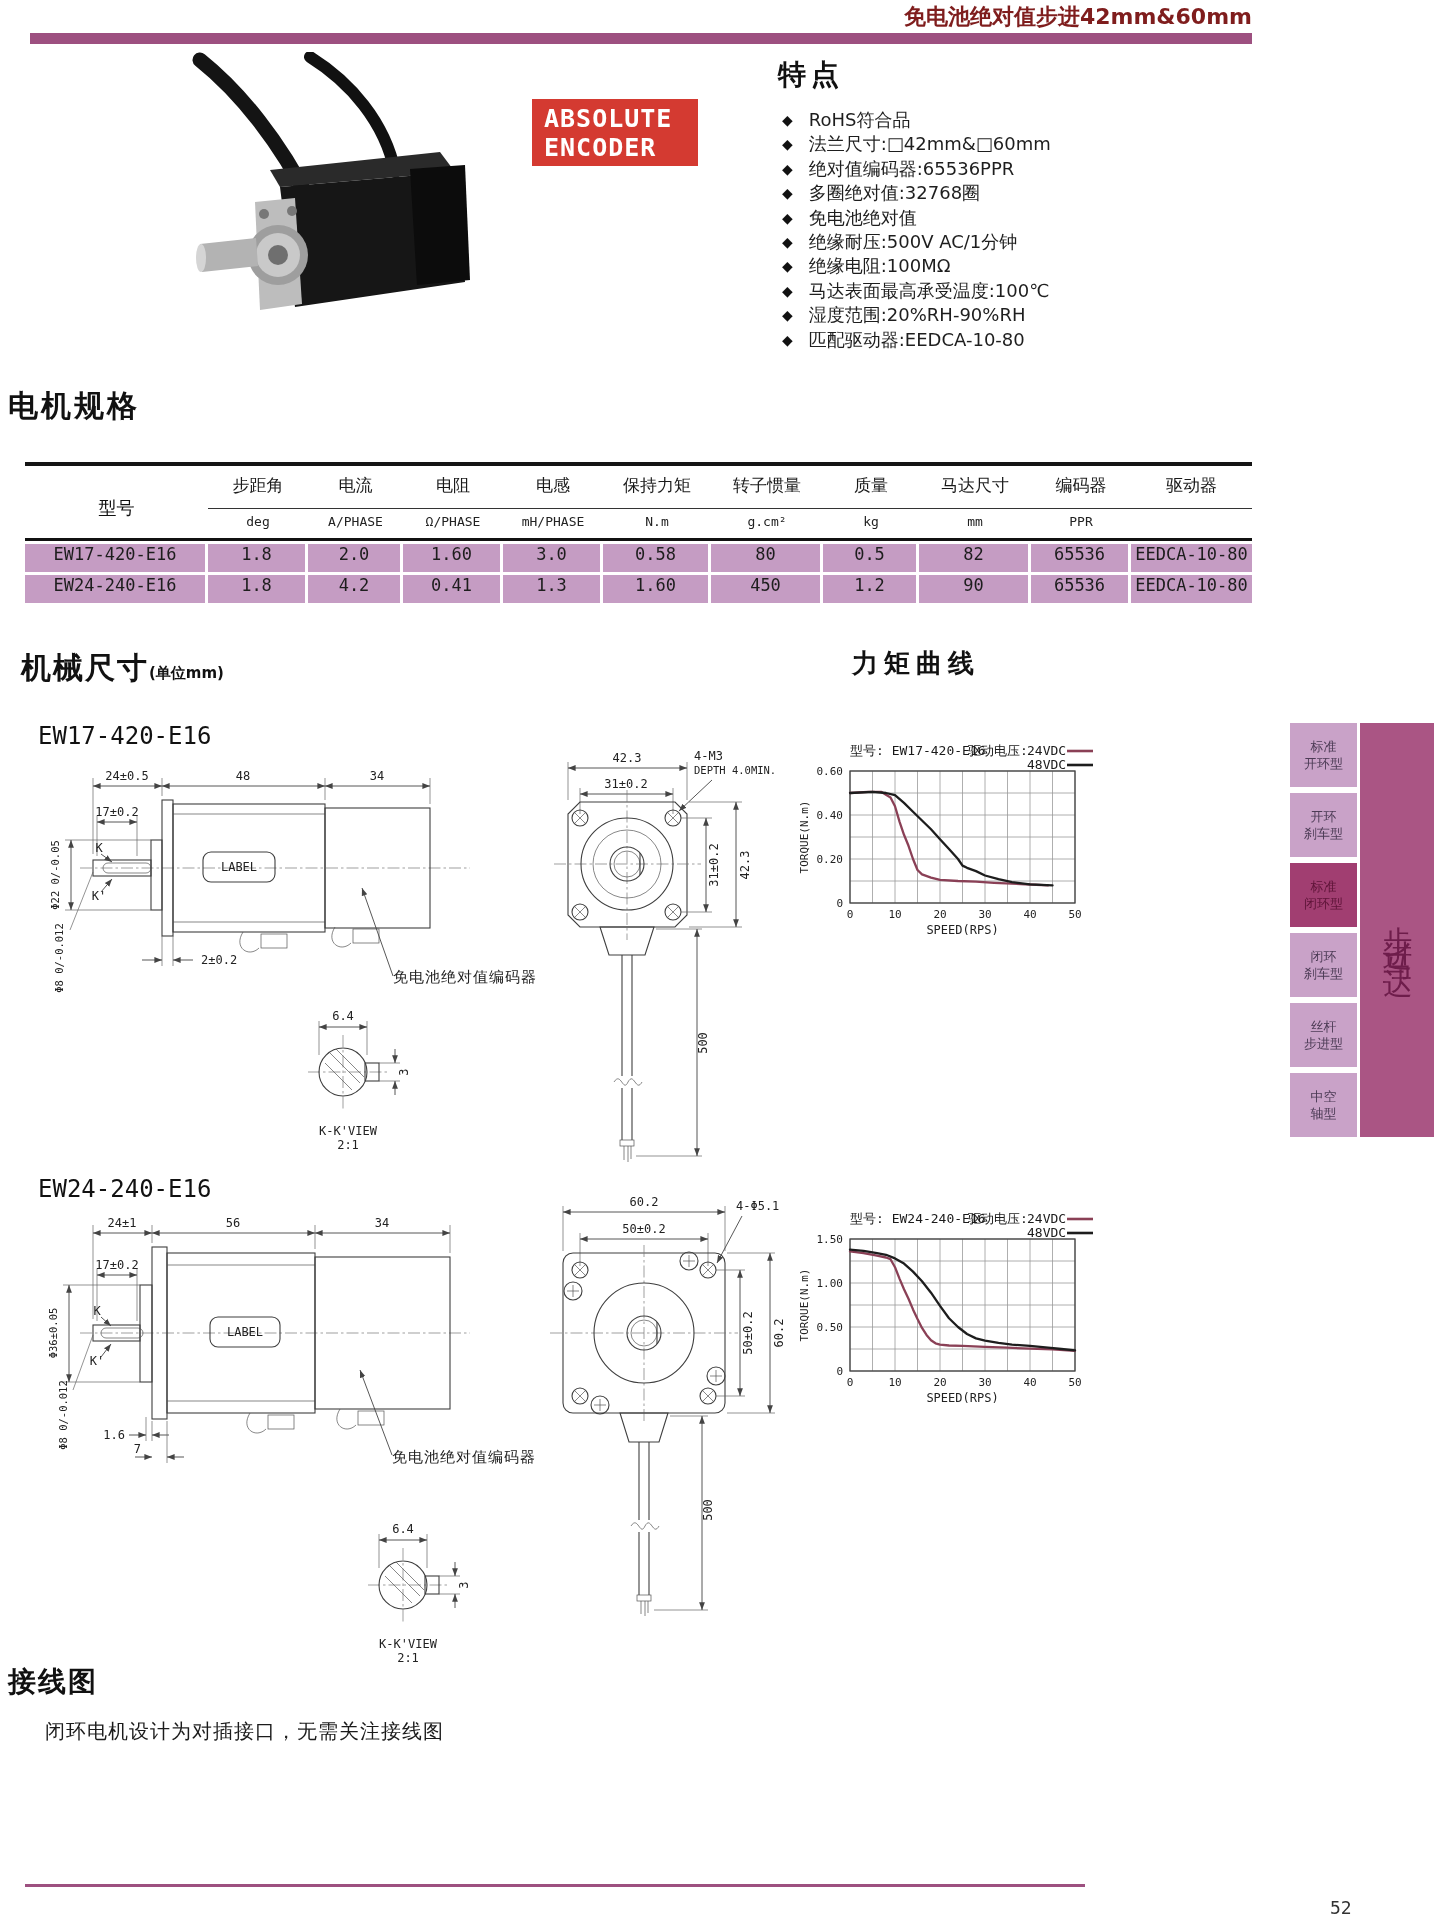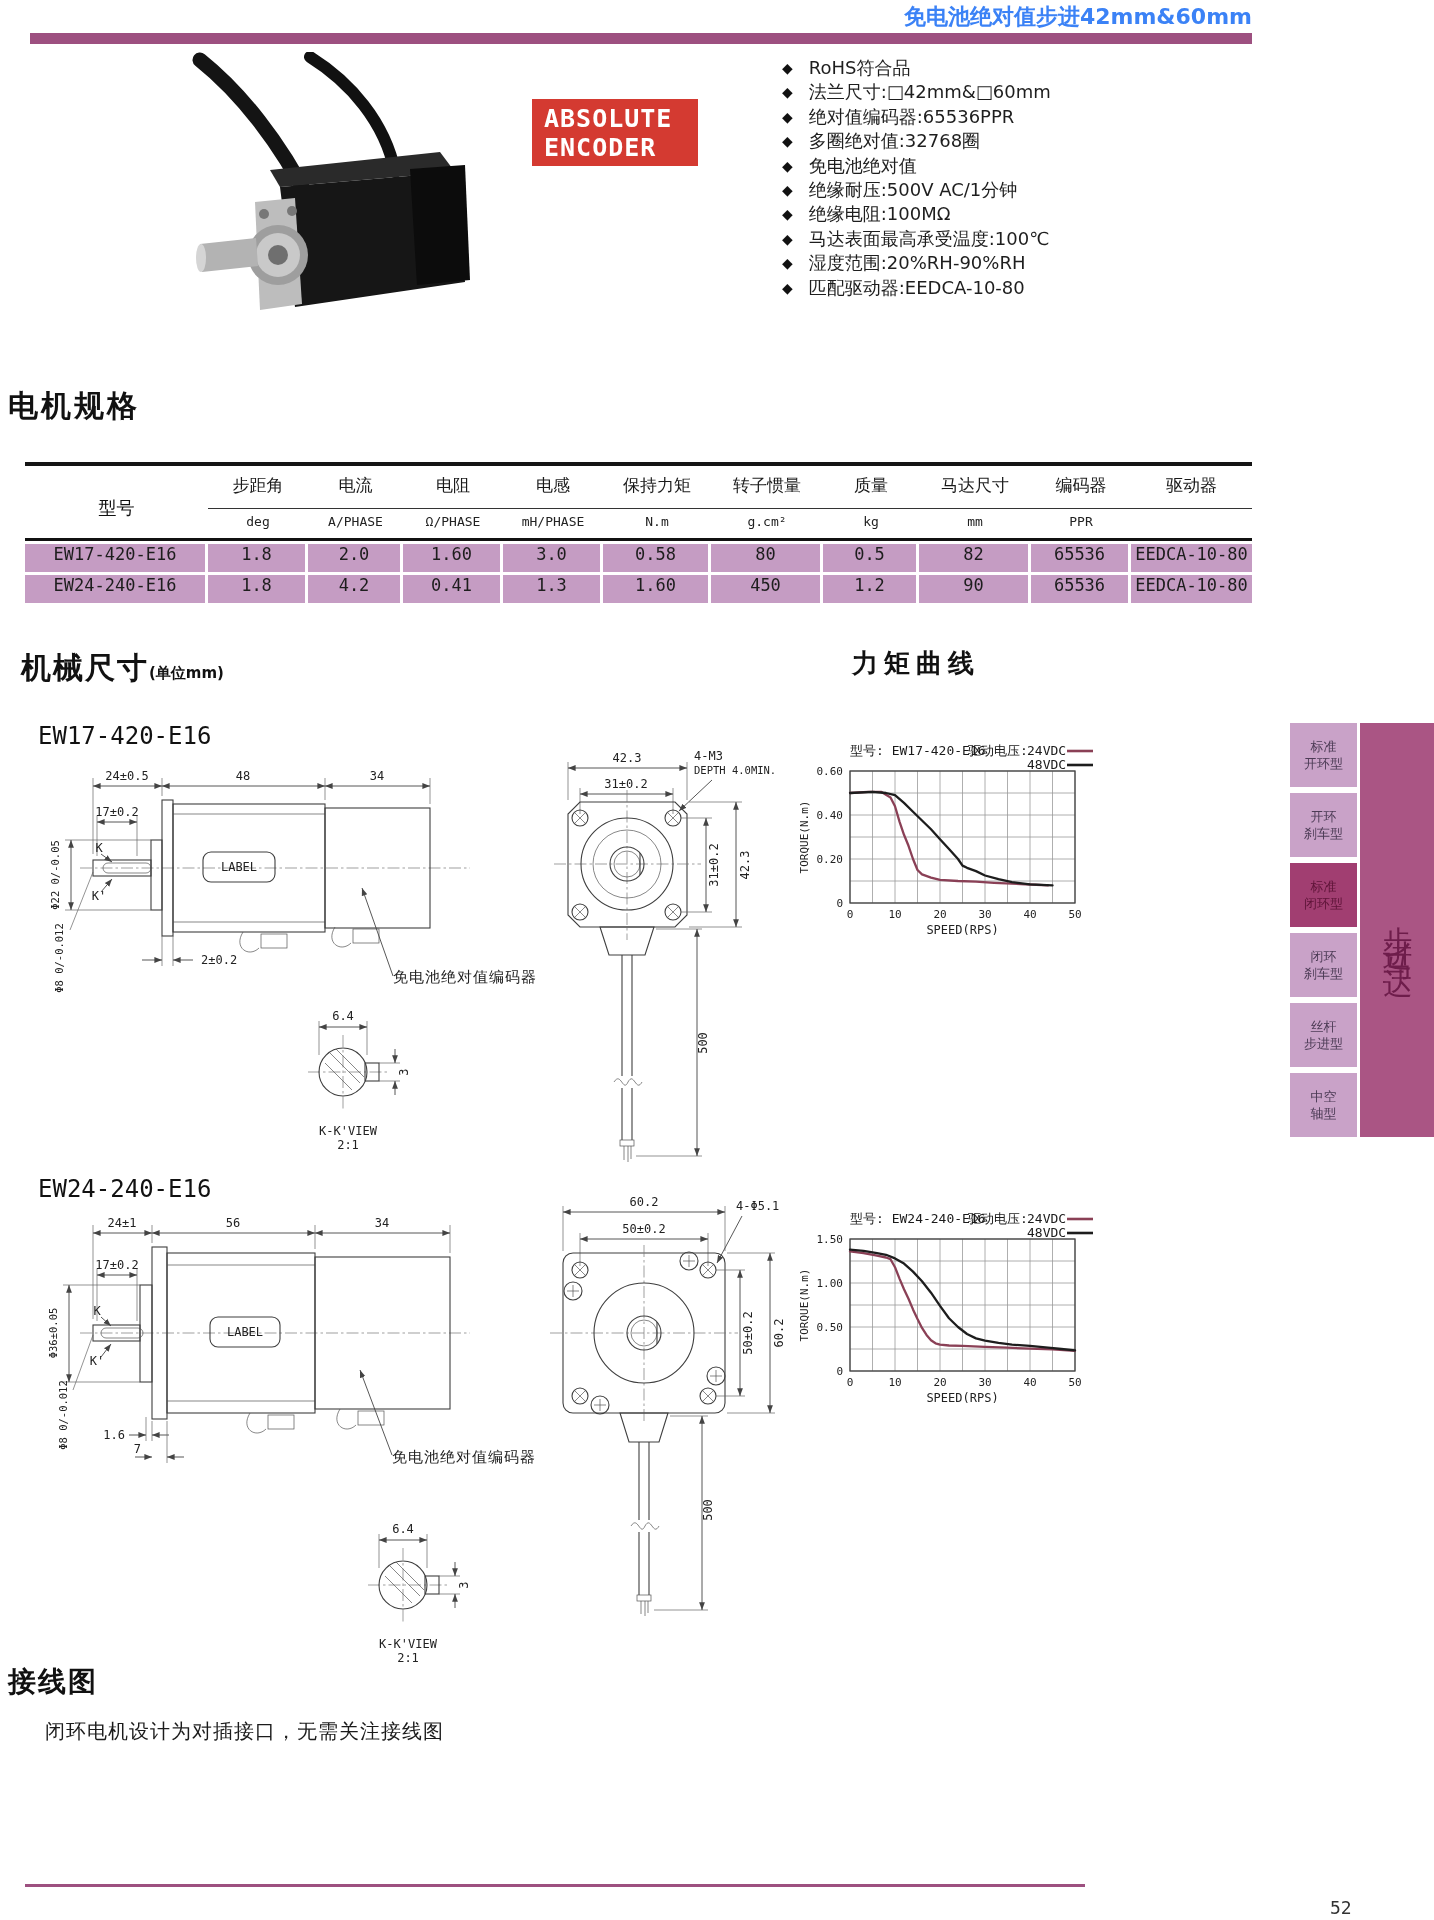--- a/index.html
+++ b/index.html
@@ -2,21 +2,21 @@
 <html><head>
 <meta charset="utf-8">
 <style>
   html,body{margin:0;padding:0;background:#fff;}
   .page{position:relative;width:1434px;height:1920px;background:#ffffff;overflow:hidden;
         font-family:"DejaVu Sans",sans-serif;color:#1c1c1c;}
   .abs{position:absolute;}
 
   
   .hdr-title{position:absolute;top:2px;right:182px;font-size:22px;font-weight:bold;
-             font-family:"DejaVu Sans","DejaVu Sans Mono",sans-serif;color:#3b82f6;}
+             font-family:"DejaVu Sans","DejaVu Sans Mono",sans-serif;color:#7f1d1d;}
   .hdr-bar{position:absolute;left:30px;top:33px;width:1222px;height:11px;background:#9d5080;}
   .ftr-bar{position:absolute;left:25px;top:1884px;width:1060px;height:3px;background:#9d5080;}
   .pageno{position:absolute;left:1330px;top:1897px;font:18px "DejaVu Sans Mono",monospace;color:#333;}
 
   
   .badge{position:absolute;left:532px;top:99px;width:166px;height:67px;background:#d43a31;
          color:#fff;font-family:"DejaVu Sans Mono",monospace;font-weight:bold;font-size:25px;
          line-height:29px;padding:5px 0 0 12px;box-sizing:border-box;letter-spacing:1px;}
 
   
@@ -104,20 +104,21 @@
     <circle cx="104" cy="162" r="5" fill="#777"></circle>
     <circle cx="132" cy="159" r="5" fill="#777"></circle>
   </svg>
 
   <div class="badge">
     <div>ABSOLUTE</div>
     <div>ENCODER</div>
   </div>
 
   <div class="feat">
+    <h2>特点</h2>
     <ul>
       <li>
           <span class="b">◆</span>
           <span>RoHS符合品</span>
         </li>
       <li>
           <span class="b">◆</span>
           <span>法兰尺寸:□42mm&amp;□60mm</span>
         </li>
       <li>

